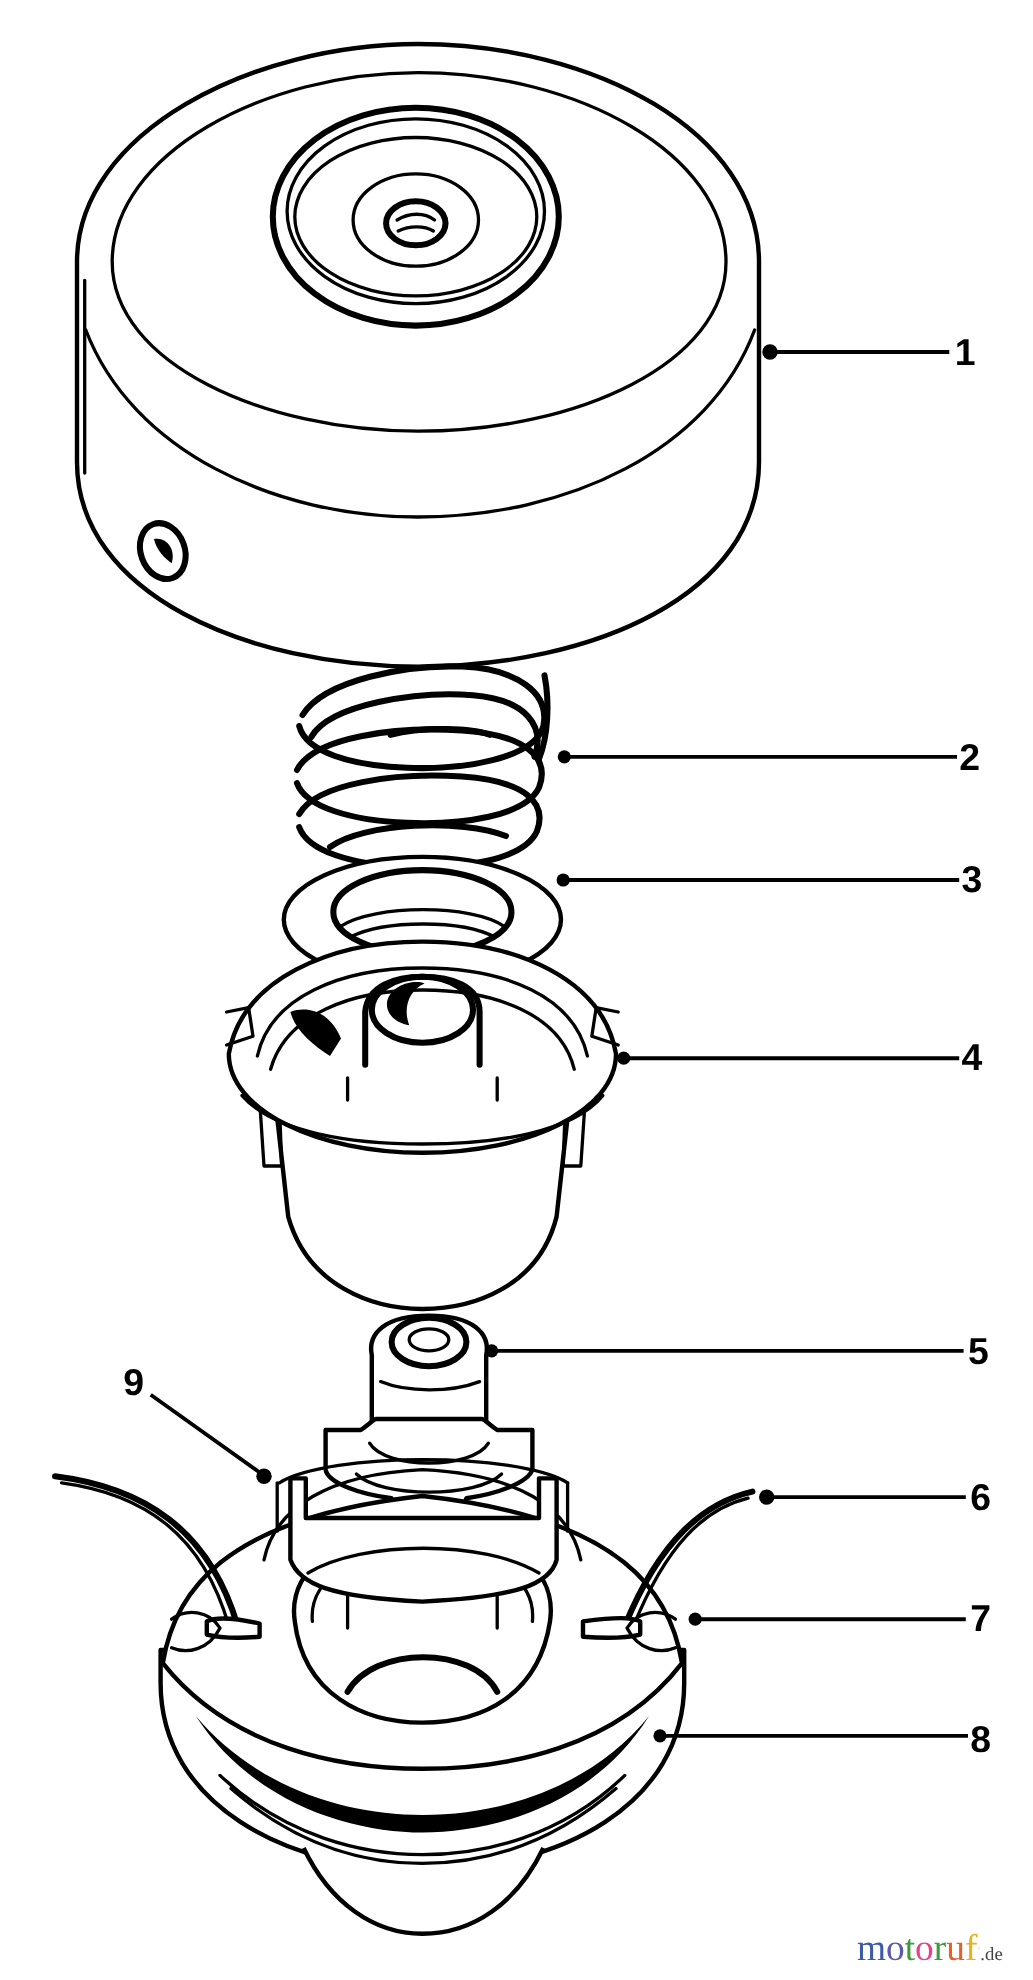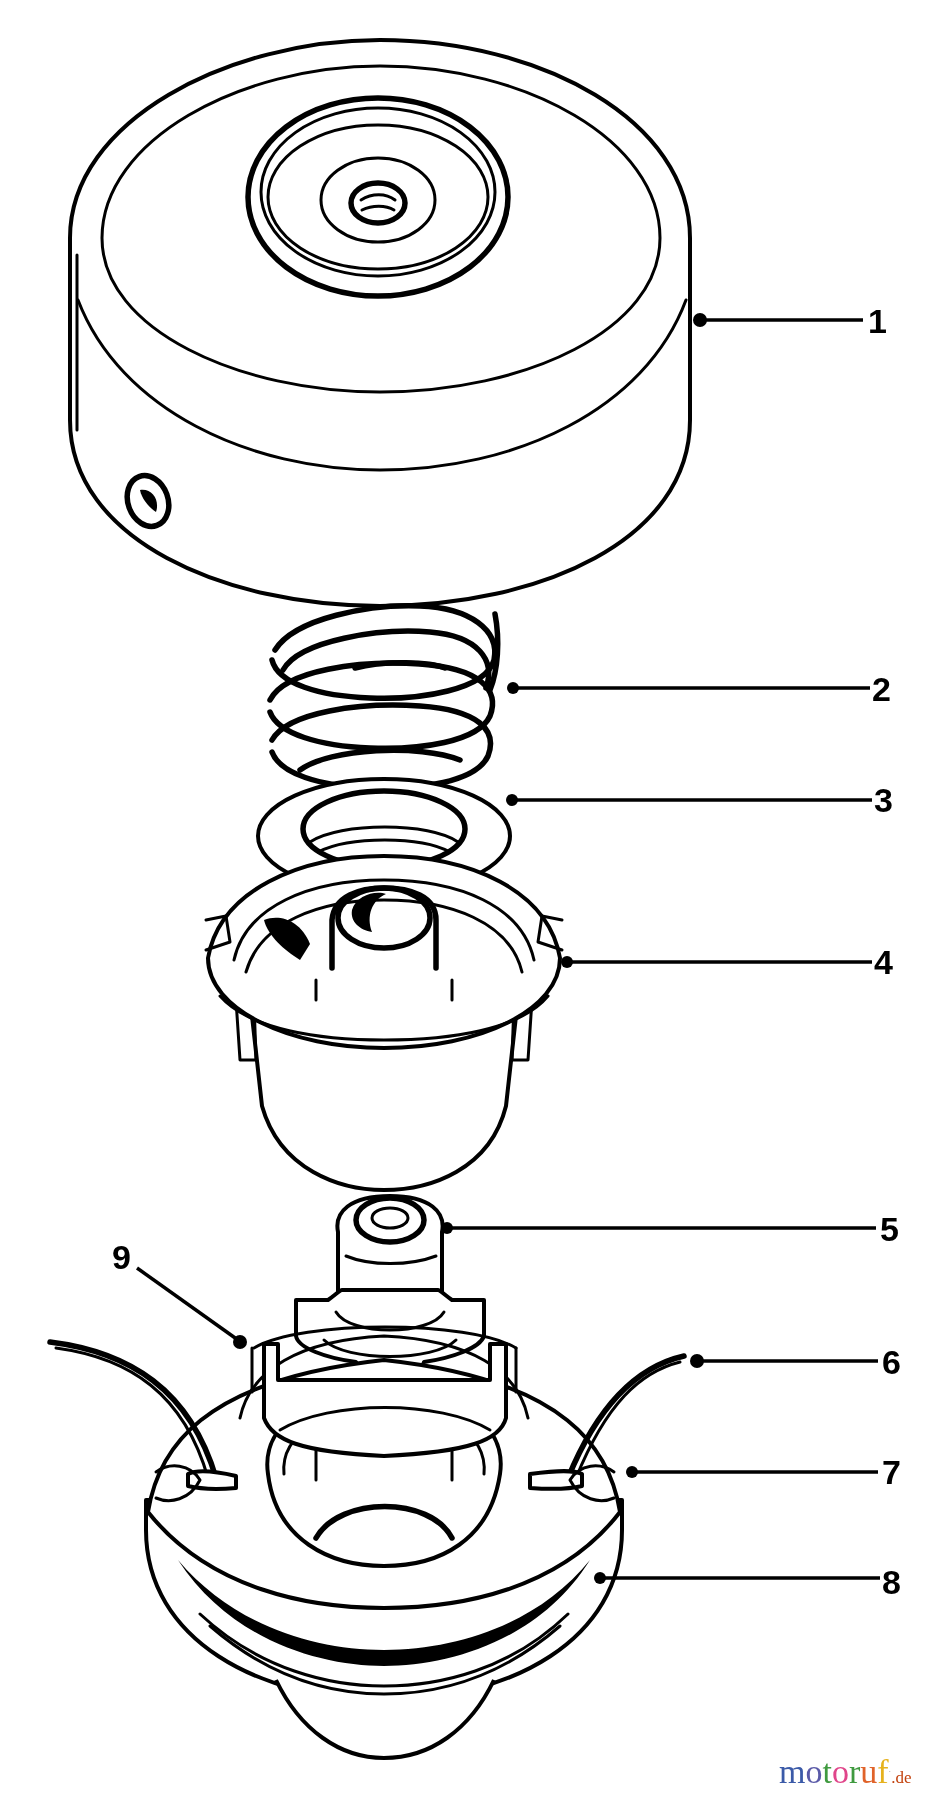--- a/index.html
+++ b/index.html
@@ -6,21 +6,21 @@
   body { width: 939px; height: 1800px; position: relative; overflow: hidden; font-family: "Liberation Sans", sans-serif; }
   #diagram { position: absolute; left: 0; top: 0; width: 939px; height: 1800px; }
   .ln3 { fill: none; stroke: #000; stroke-width: 3; stroke-linecap: round; stroke-linejoin: round; }
   .ln5 { fill: none; stroke: #000; stroke-width: 5.5; stroke-linecap: round; stroke-linejoin: round; }
   .wf { fill: #fff; stroke: #000; stroke-width: 4; stroke-linejoin: round; }
   .blk { fill: #000; }
   .leader { stroke: #000; stroke-width: 3.5; }
   .dot { fill: #000; }
   .callout-label { position: absolute; font-family: "Liberation Sans", sans-serif; font-weight: bold; font-size: 34px; line-height: 34px; color: #000; }
   .watermark { position: absolute; left: 779px; top: 1752px; font-family: "Liberation Serif", serif; font-size: 34px; line-height: 40px; white-space: nowrap; }
-  .watermark .suffix { font-size: 17px; color: #c2410c; }
+  .watermark .suffix { font-size: 17px; color: #404040; }
   .watermark .reg { font-size: 8px; vertical-align: top; color: #888; }
 </style>
 </head>
 <body>
 
 <svg id="diagram" viewBox="0 0 939 1800" xmlns="http://www.w3.org/2000/svg">
 
   <g>
 
     <path class="wf" d="M70,238 C70,120 230,40 380,40 C540,40 690,120 690,238 L690,420 C690,540 540,606 380,606 C225,606 70,540 70,420 Z"></path>

